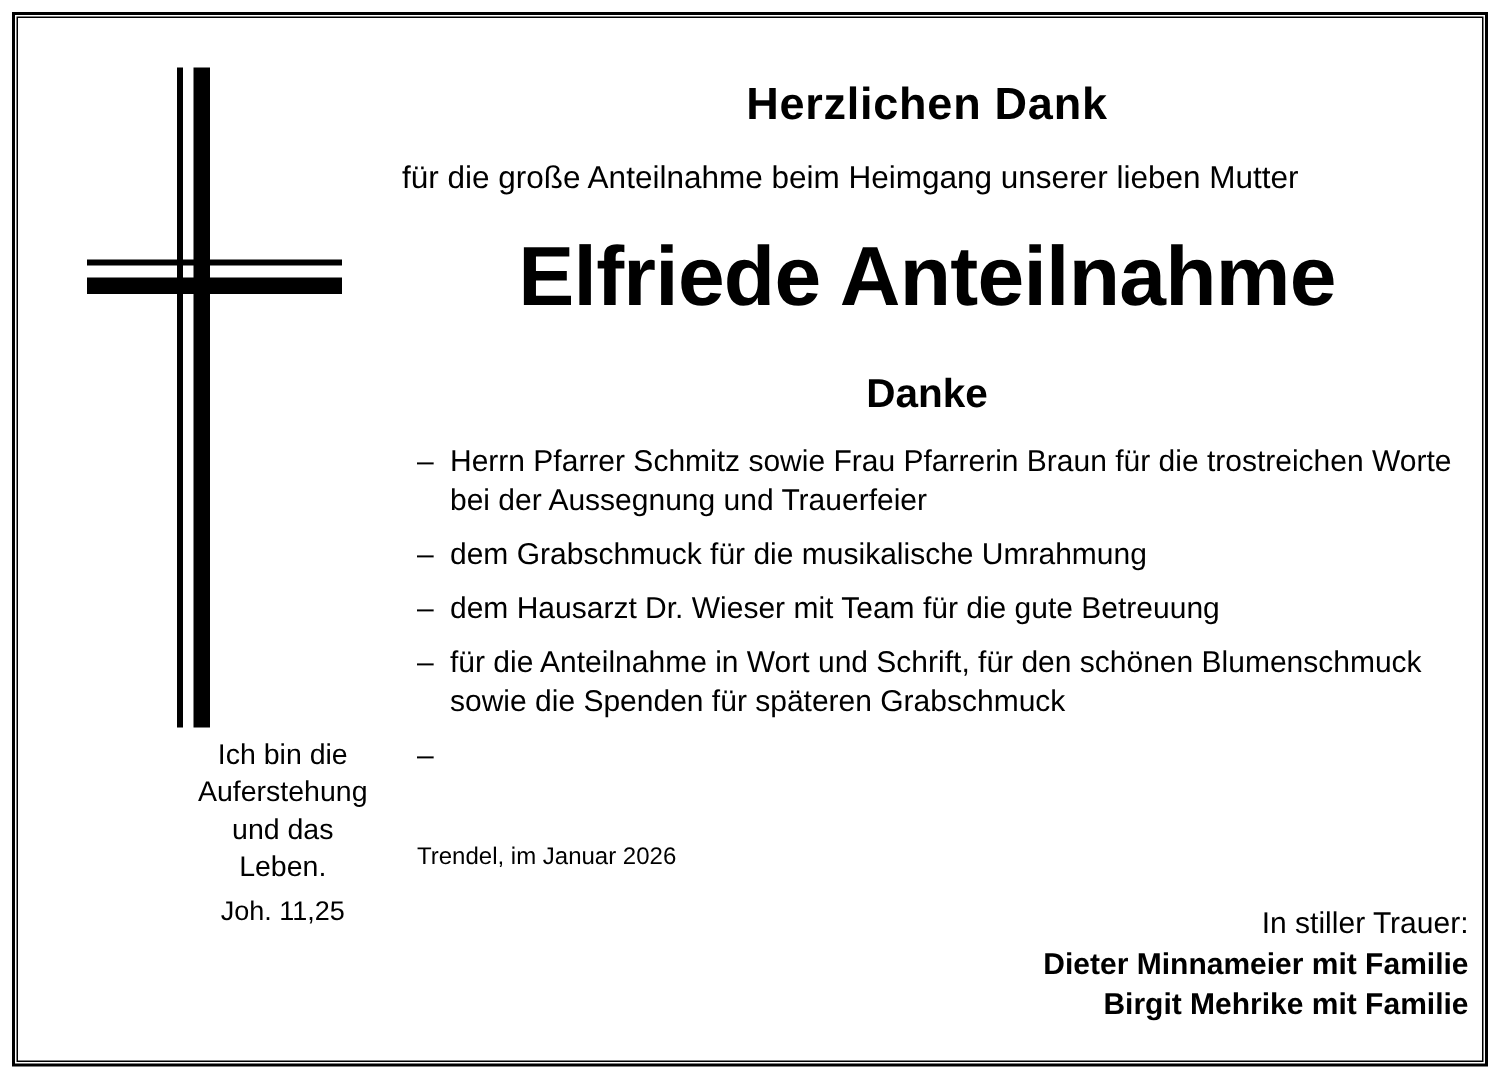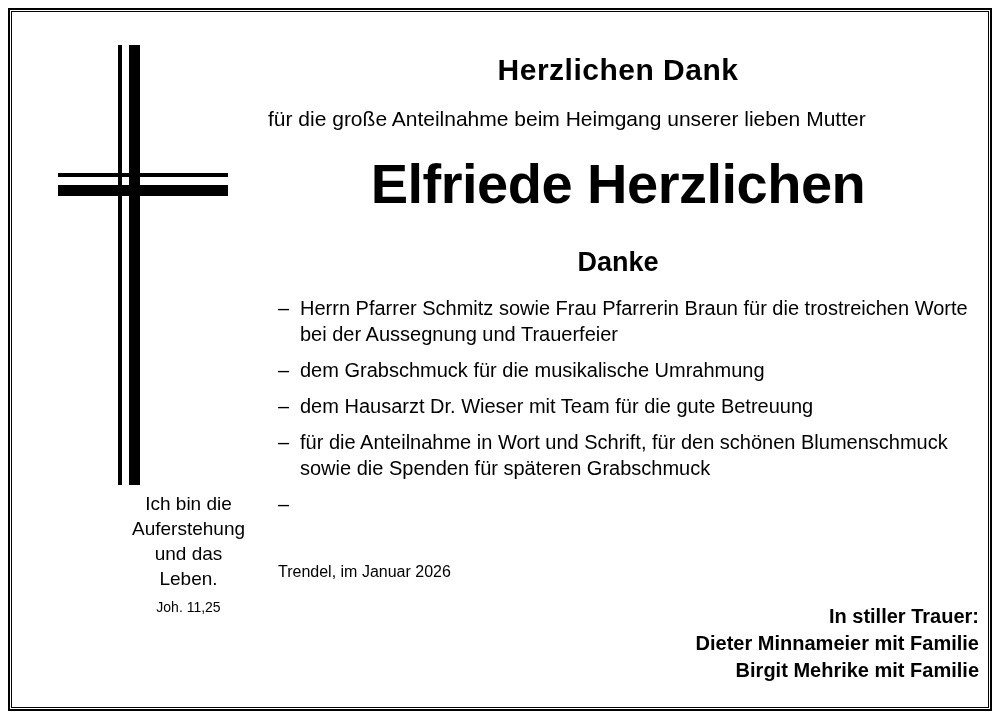--- a/index.html
+++ b/index.html
@@ -103,21 +103,21 @@
     top: 478px;
     width: 255px;
     text-align: center;
     font-size: 19px;
     line-height: 25px;
     padding-left: 48px;
   }
   .verse .ref {
     display: block;
     margin-top: 4px;
-    font-size: 14px;
+    font-size: 18px;
   }
 
   
   .right-col {
     position: absolute;
     left: 255px;
     top: 12px;
     width: 719px;
     height: 572px;
   }
@@ -186,21 +186,21 @@
     position: absolute;
     right: 8px;
     top: 578px;
     width: 420px;
     text-align: right;
     font-size: 20px;
     line-height: 27px;
   }
   .mourn .lead {
     display: block;
-    font-weight: bold;
+    font-weight: normal;
   }
   .mourn .family {
     display: block;
     font-weight: bold;
   }
 </style>
 </head>
 <body>
 
 <div class="page">
@@ -221,21 +221,21 @@
         <div>Auferstehung</div>
         <div>und das</div>
         <div>Leben.</div>
         <span class="ref">Joh. 11,25</span>
       </div>
     </div>
 
     <div class="right-col">
       <div class="thanks-title">Herzlichen Dank</div>
       <div class="subtitle">für die große Anteilnahme beim Heimgang unserer lieben Mutter</div>
-      <div class="name">Elfriede Herzlichen</div>
+      <div class="name">Elfriede Anteilnahme</div>
       <div class="danke">Danke</div>
 
       <div class="list">
         <div class="list-item">
           <span class="dash">–</span>
           <span>Herrn Pfarrer Schmitz sowie Frau Pfarrerin Braun für die trostreichen Worte bei der Aussegnung und Trauerfeier</span>
         </div>
         <div class="list-item">
           <span class="dash">–</span>
           <span>dem Grabschmuck für die musikalische Umrahmung</span>

